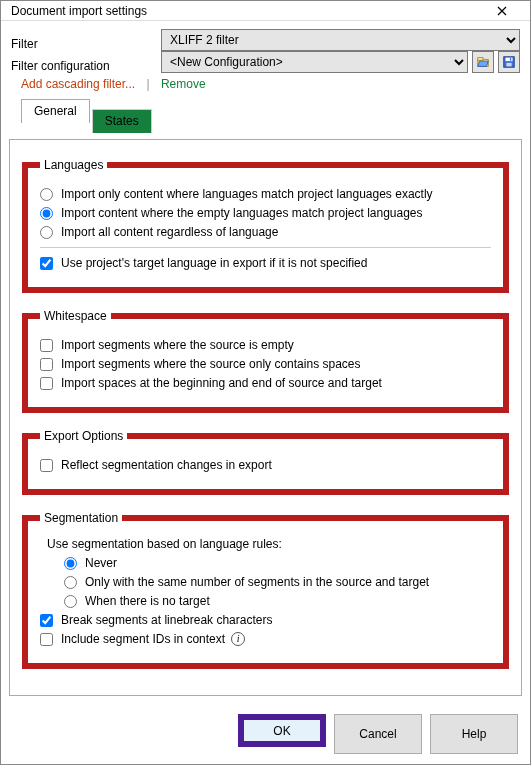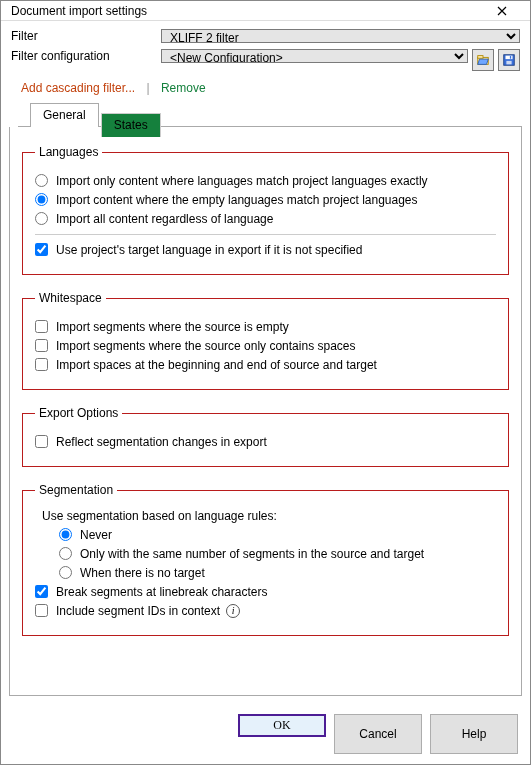--- a/index.html
+++ b/index.html
@@ -26,25 +26,25 @@
   }
   .titlebar .title { flex:1; font-size:12px; }
   .titlebar .close {
     width: 40px; height: 30px;
     display:flex; align-items:center; justify-content:center;
     cursor:pointer;
   }
   .titlebar .close svg { width:10px; height:10px; }
   
   .toprows { padding: 8px 10px 0 10px; }
-  .row { display:flex; align-items:flex-start; margin-bottom:6px; }
+  .row { display:flex; align-items:flex-end; }
   .row .label { width:150px; }
   .row select {
     flex:1;
-    height:14px;
+    height:22px;
     font-family:inherit;
     font-size:12px;
     background:#e5e5e5;
     border:1px solid #7a7a7a;
     padding:0 4px;
   }
   .iconbtn {
     width:22px; height:22px;
     margin-left:4px;
     border:1px solid #7a7a7a;
@@ -52,21 +52,21 @@
     display:flex; align-items:center; justify-content:center;
     cursor:pointer;
   }
   .iconbtn svg { width:14px; height:14px; }
   
   .linkrow { padding: 4px 0 8px 10px; }
   .linkrow .addlink { color:#c2410c; cursor:pointer; }
   .linkrow .sep { color:#999; margin:0 8px; }
   .linkrow .remove { color:#15803d; }
   
-  .tabs { display:flex; align-items:center; padding:0 0 0 20px; position:relative;margin-left:9px; }
+  .tabs { display:flex; align-items:center; padding:0 0 17px 20px; position:relative; }
   .tabs::after {
     content:""; position:absolute; left:8px; right:8px; bottom:0;
     border-bottom:1px solid #aaa;
   }
   .tab {
     padding:4px 12px 5px 12px;
     border:1px solid #aaa;
     border-bottom:none;
     background:#fff;
     margin-right:2px;
@@ -81,26 +81,26 @@
   }
   
   .tabbody {
     flex:1;
     margin:0 8px 8px 8px;
     border:1px solid #aaa; border-top:none;
     padding:18px 12px 12px 12px;
     overflow:auto;
   }
   fieldset {
-    border:1px solid #b91c1c;
+    border:6px solid #b91c1c;
     margin:0 0 16px 0;
     padding:10px 12px 12px 12px;
   }
   legend { padding:0 4px; }
-  .opt { display:flex; align-items:flex-start; margin:5px 0; }
+  .opt { display:flex; align-items:center; margin:5px 0; }
   .opt input { margin:0 8px 0 0; }
   .opt label { cursor:default; }
   .hr { border-top:1px solid #ccc; margin:8px 0; }
   .subopts { margin-left:24px; }
   .seglabel { margin:2px 0 4px 7px; }
   .info-icon {
     display:inline-flex; align-items:center; justify-content:center;
     width:14px; height:14px; margin-left:6px;
     border:1px solid #555; border-radius:50%;
     font-size:10px; font-style:italic; font-family:Georgia,serif;
@@ -112,24 +112,23 @@
     padding:10px 12px;
   }
   .btn {
     width:88px; height:40px;
     font-family:inherit; font-size:12px;
     background:#e1e1e1;
     border:1px solid #adadad;
     cursor:pointer;
   }
   .btn.default {
-    border:2px solid #4c1d95;
+    border:6px solid #4c1d95;
     background:#e5f1fb;
-    height:23px;
-    font-family:Liberation Serif, serif;
+    height:33px;
   }
 </style>
 </head>
 <body>
 
 <div class="titlebar">
   <div class="title">Document import settings</div>
   <div class="close">
     <svg viewBox="0 0 10 10">
         <path d="M1 1 L9 9 M9 1 L1 9" stroke="#000" stroke-width="1.2" fill="none"></path>

